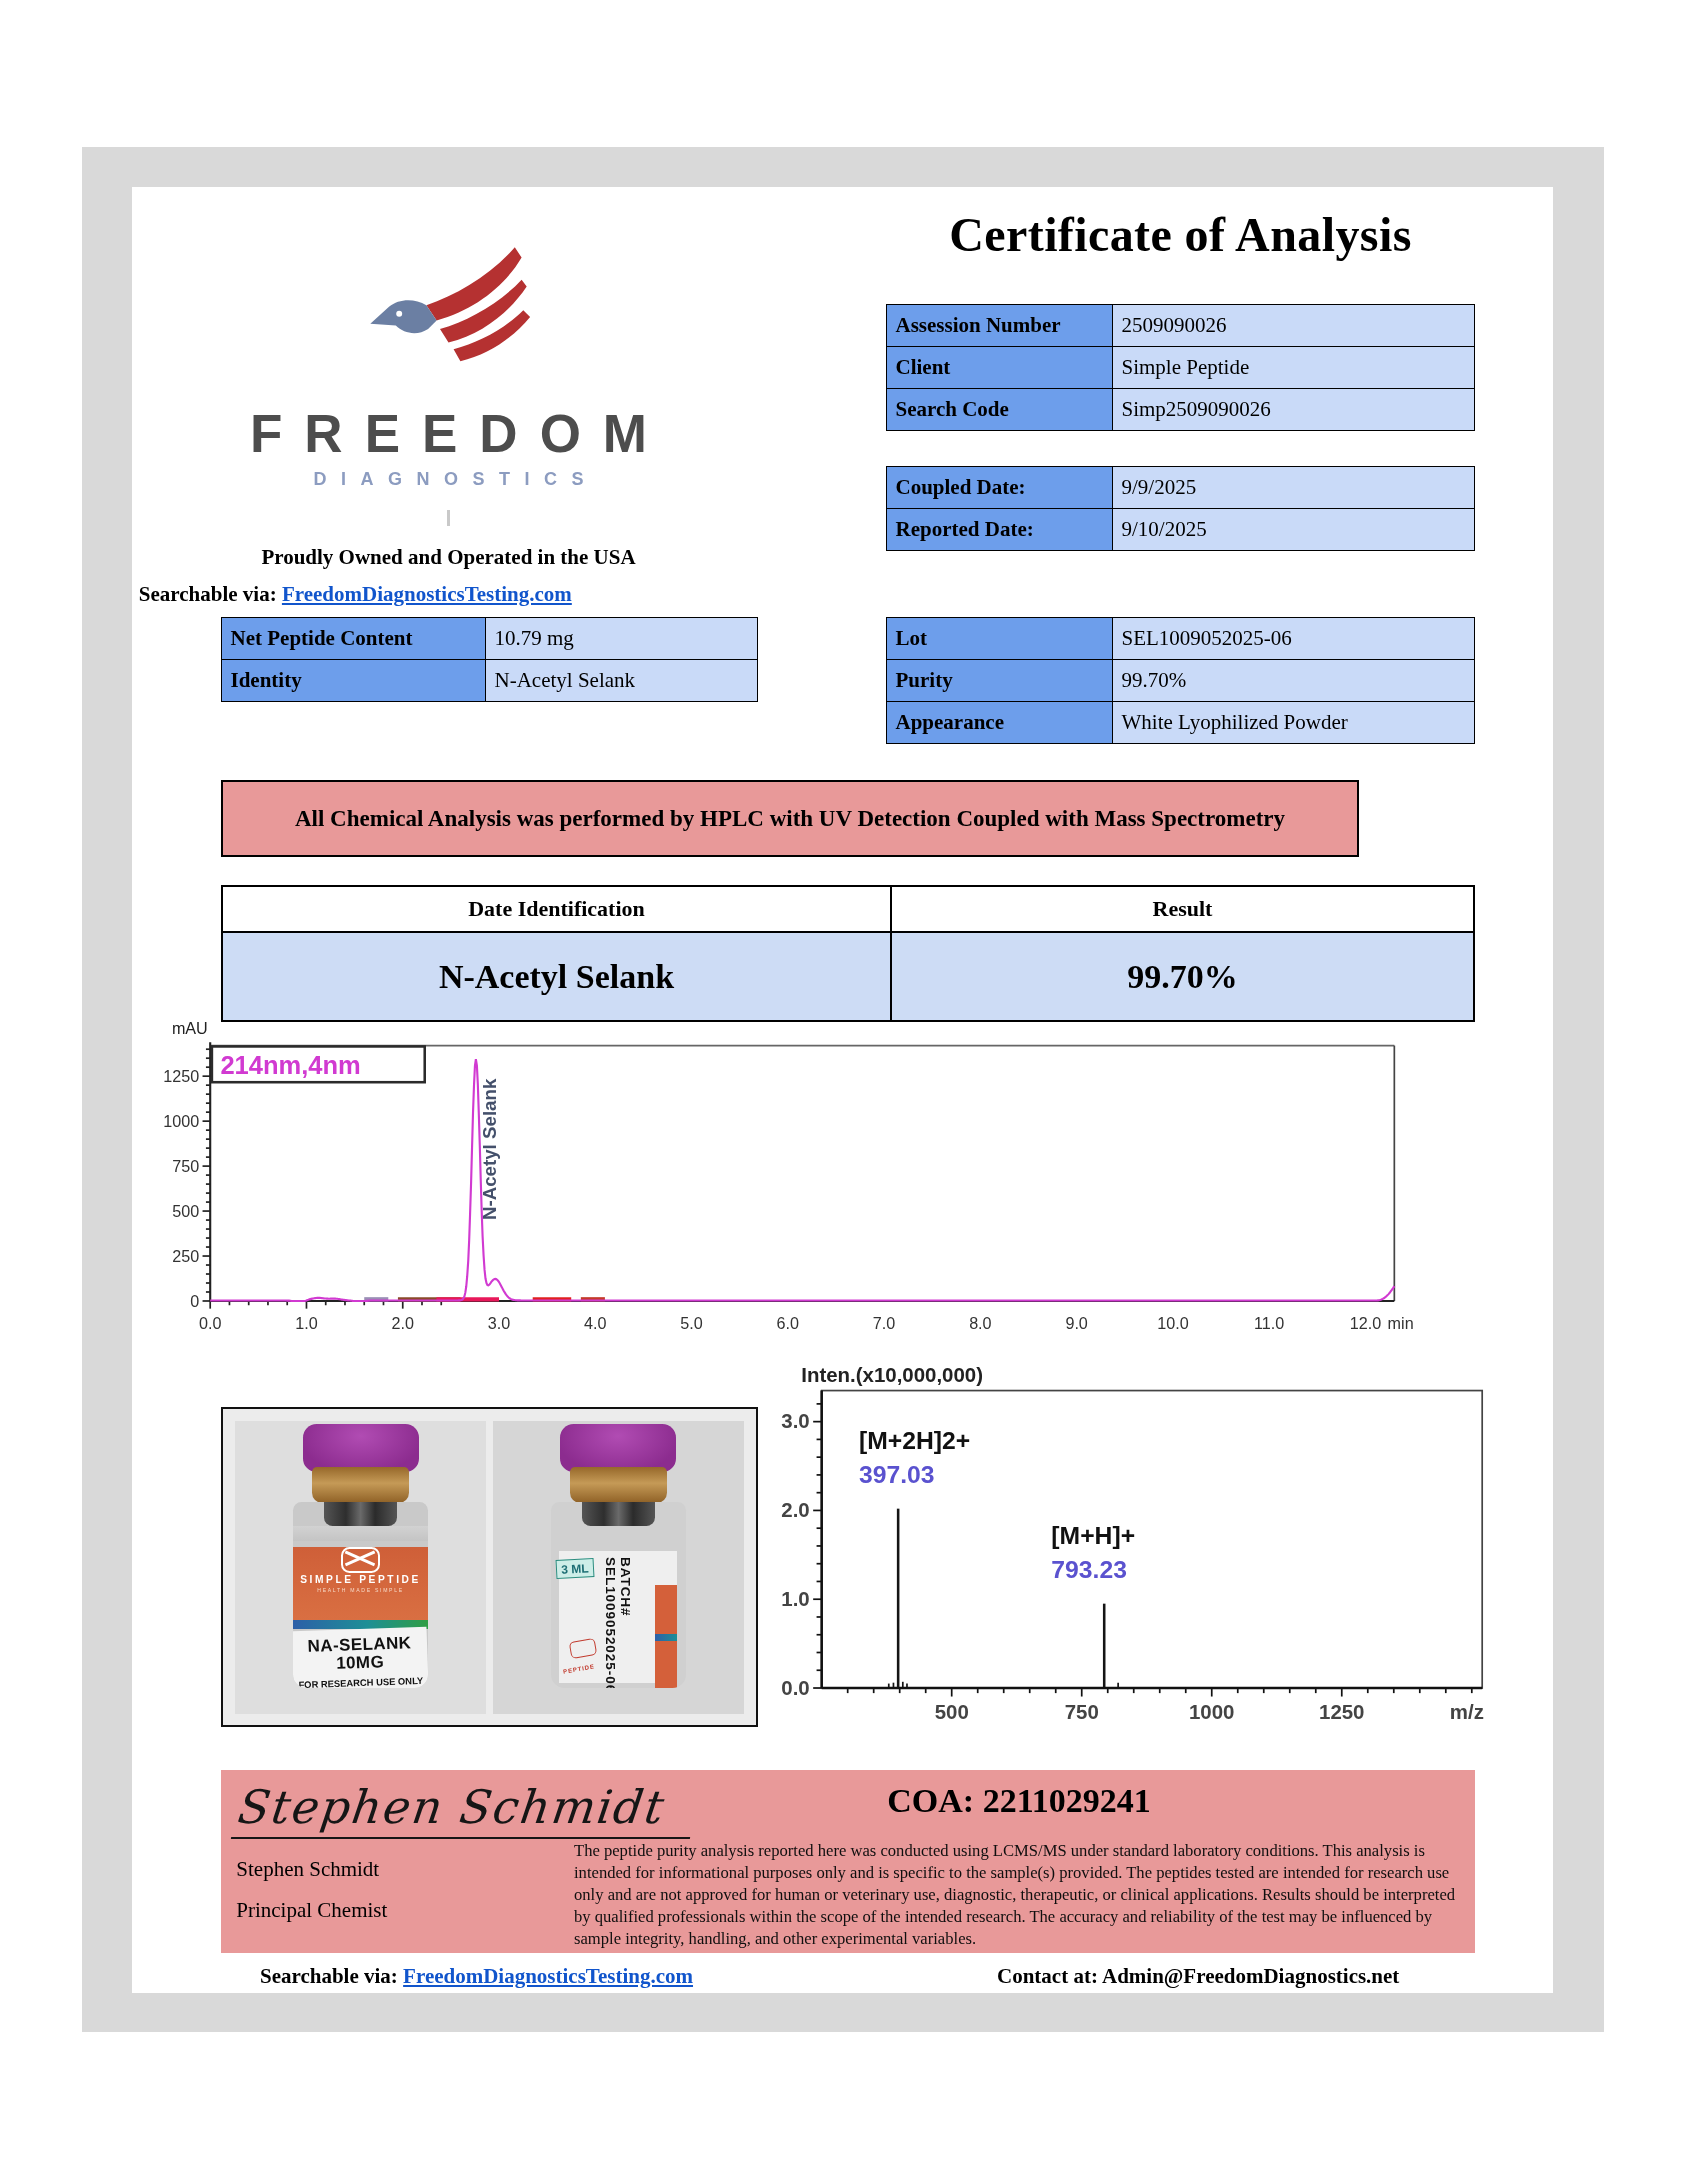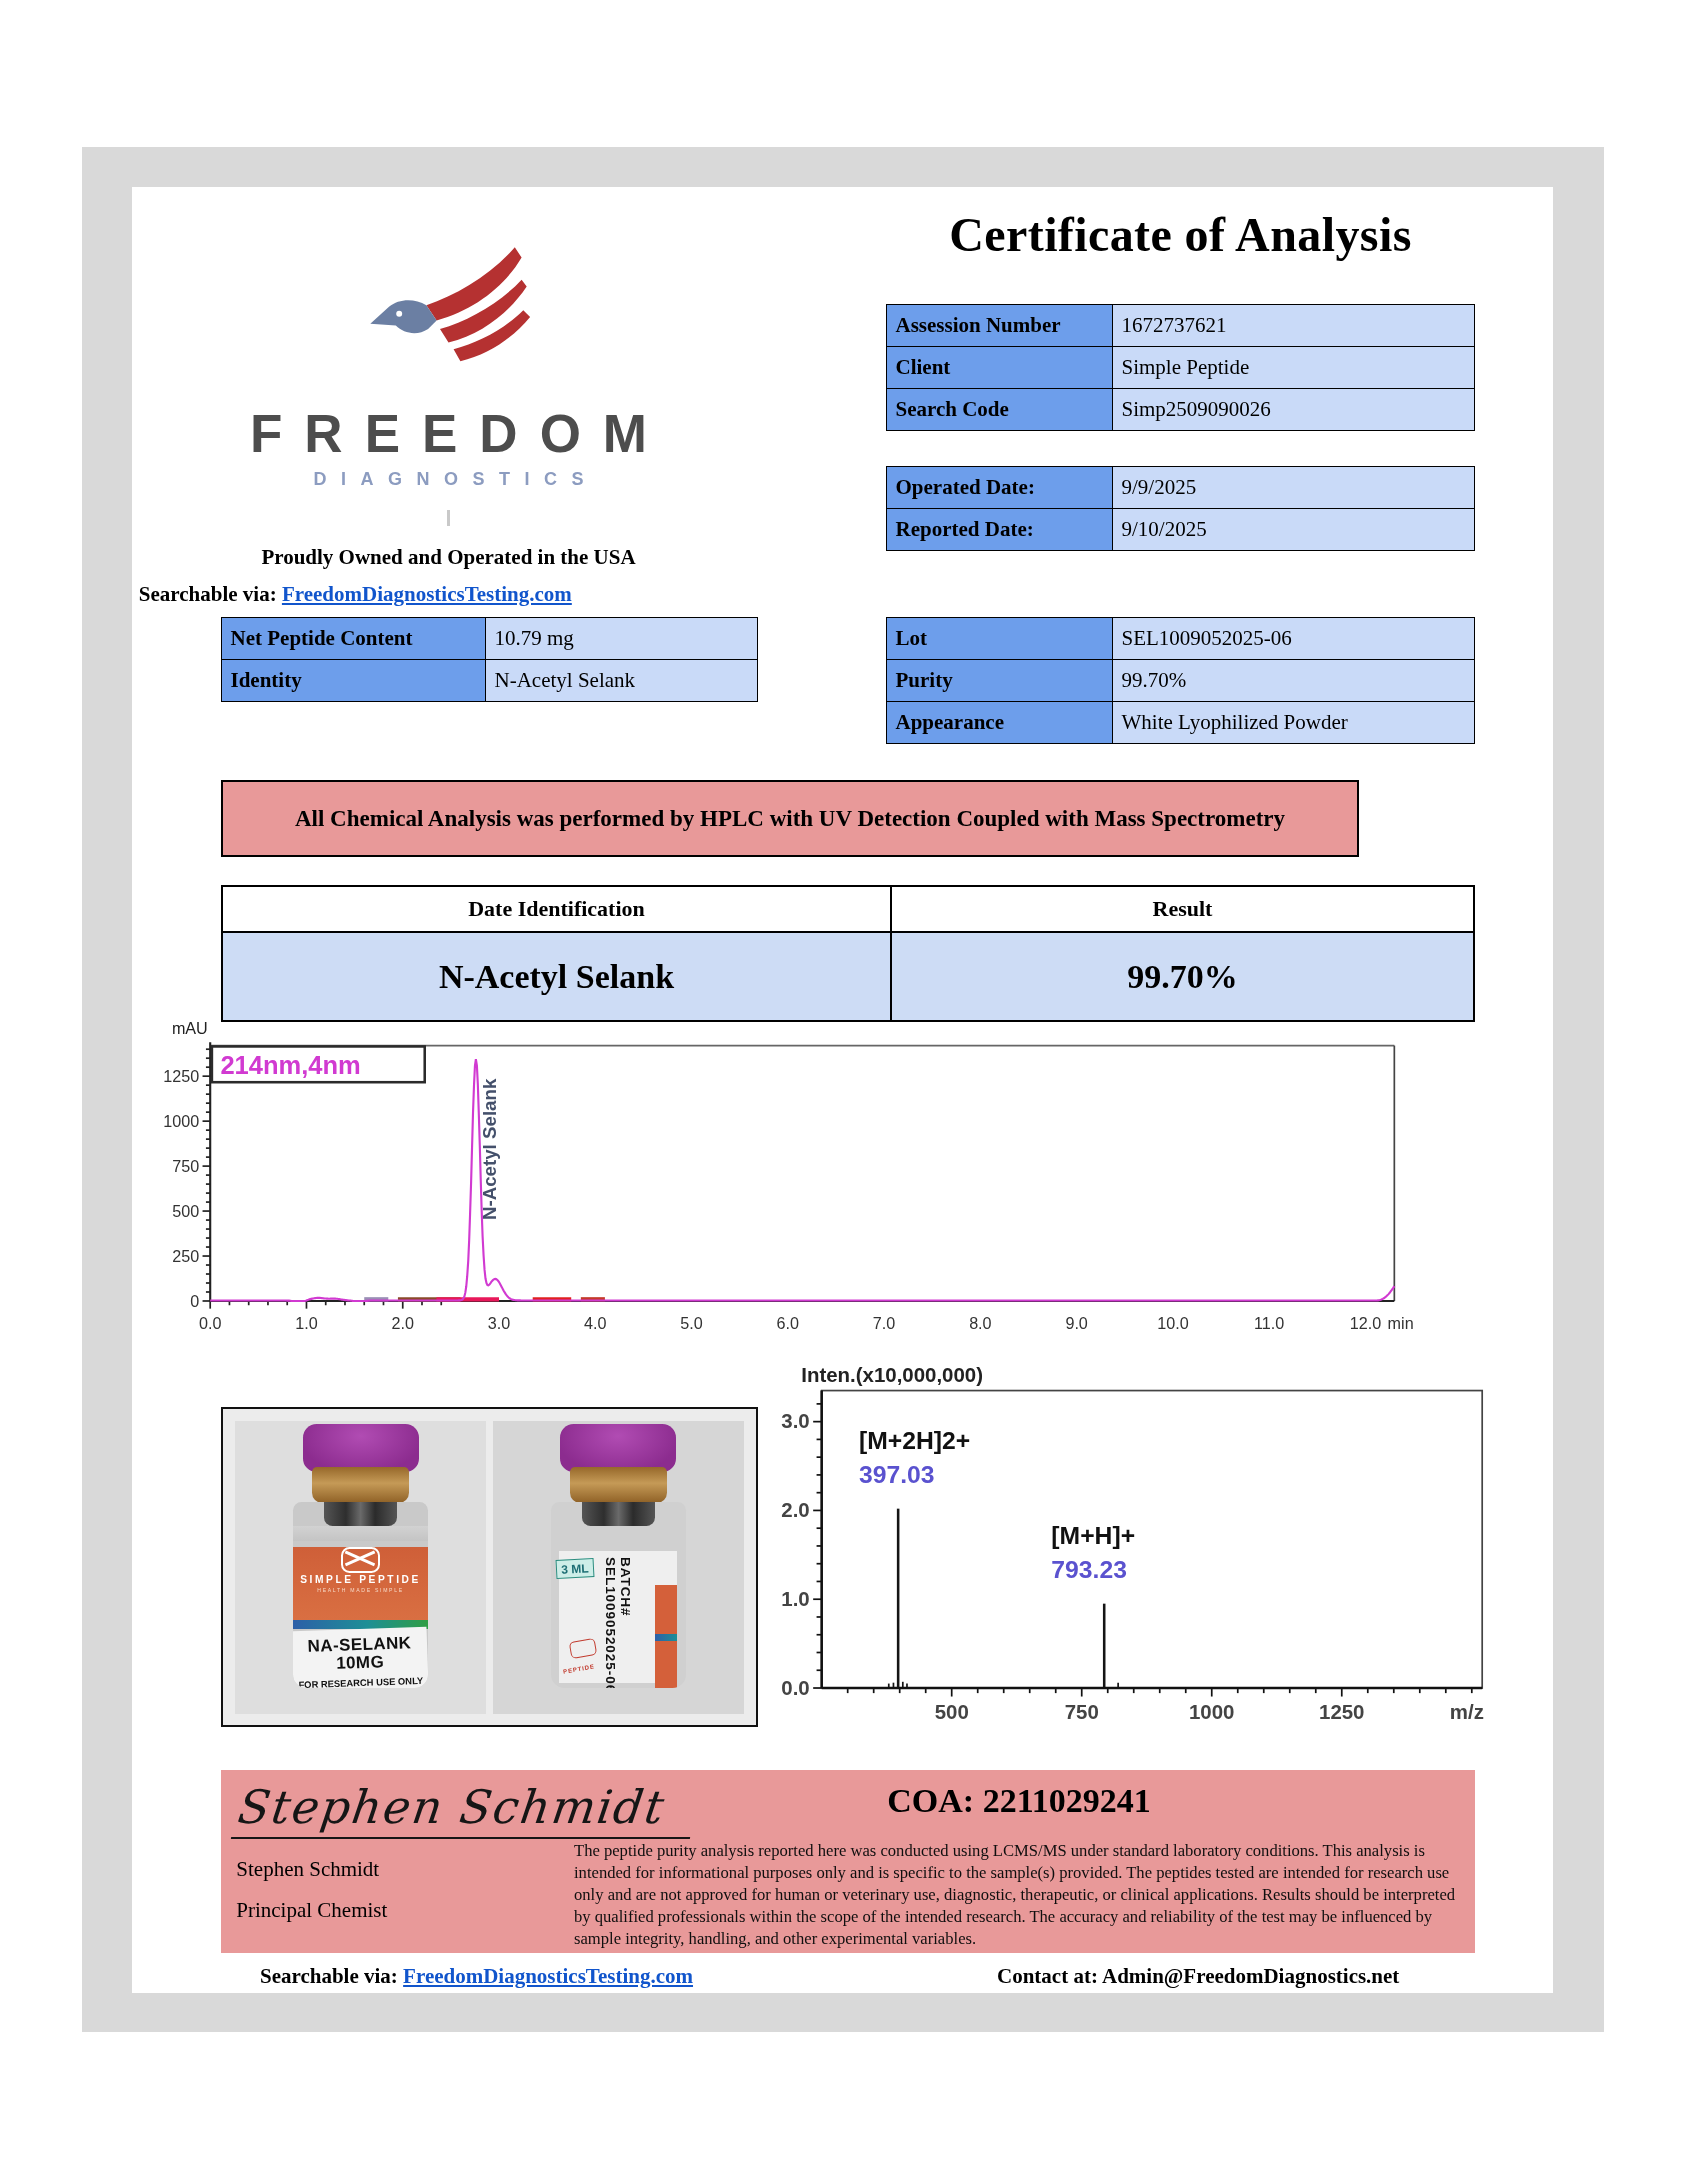--- a/index.html
+++ b/index.html
@@ -147,41 +147,41 @@
   <div class="coa-title">Certificate of Analysis</div>
 
   <table class="kv tbl-accession">
     <colgroup>
         <col style="width:226px">
         <col>
       </colgroup>
     <tbody>
         <tr>
           <td class="k">Assession Number</td>
-          <td class="v">1672737621</td>
+          <td class="v">2509090026</td>
         </tr>
     <tr>
           <td class="k">Client</td>
           <td class="v">Simple Peptide</td>
         </tr>
     <tr>
           <td class="k">Search Code</td>
           <td class="v">Simp2509090026</td>
         </tr>
   </tbody>
     </table>
 
   <table class="kv tbl-dates">
     <colgroup>
         <col style="width:226px">
         <col>
       </colgroup>
     <tbody>
         <tr>
-          <td class="k">Operated Date:</td>
+          <td class="k">Coupled Date:</td>
           <td class="v">9/9/2025</td>
         </tr>
     <tr>
           <td class="k">Reported Date:</td>
           <td class="v">9/10/2025</td>
         </tr>
   </tbody>
     </table>
 
   <table class="kv tbl-product">

